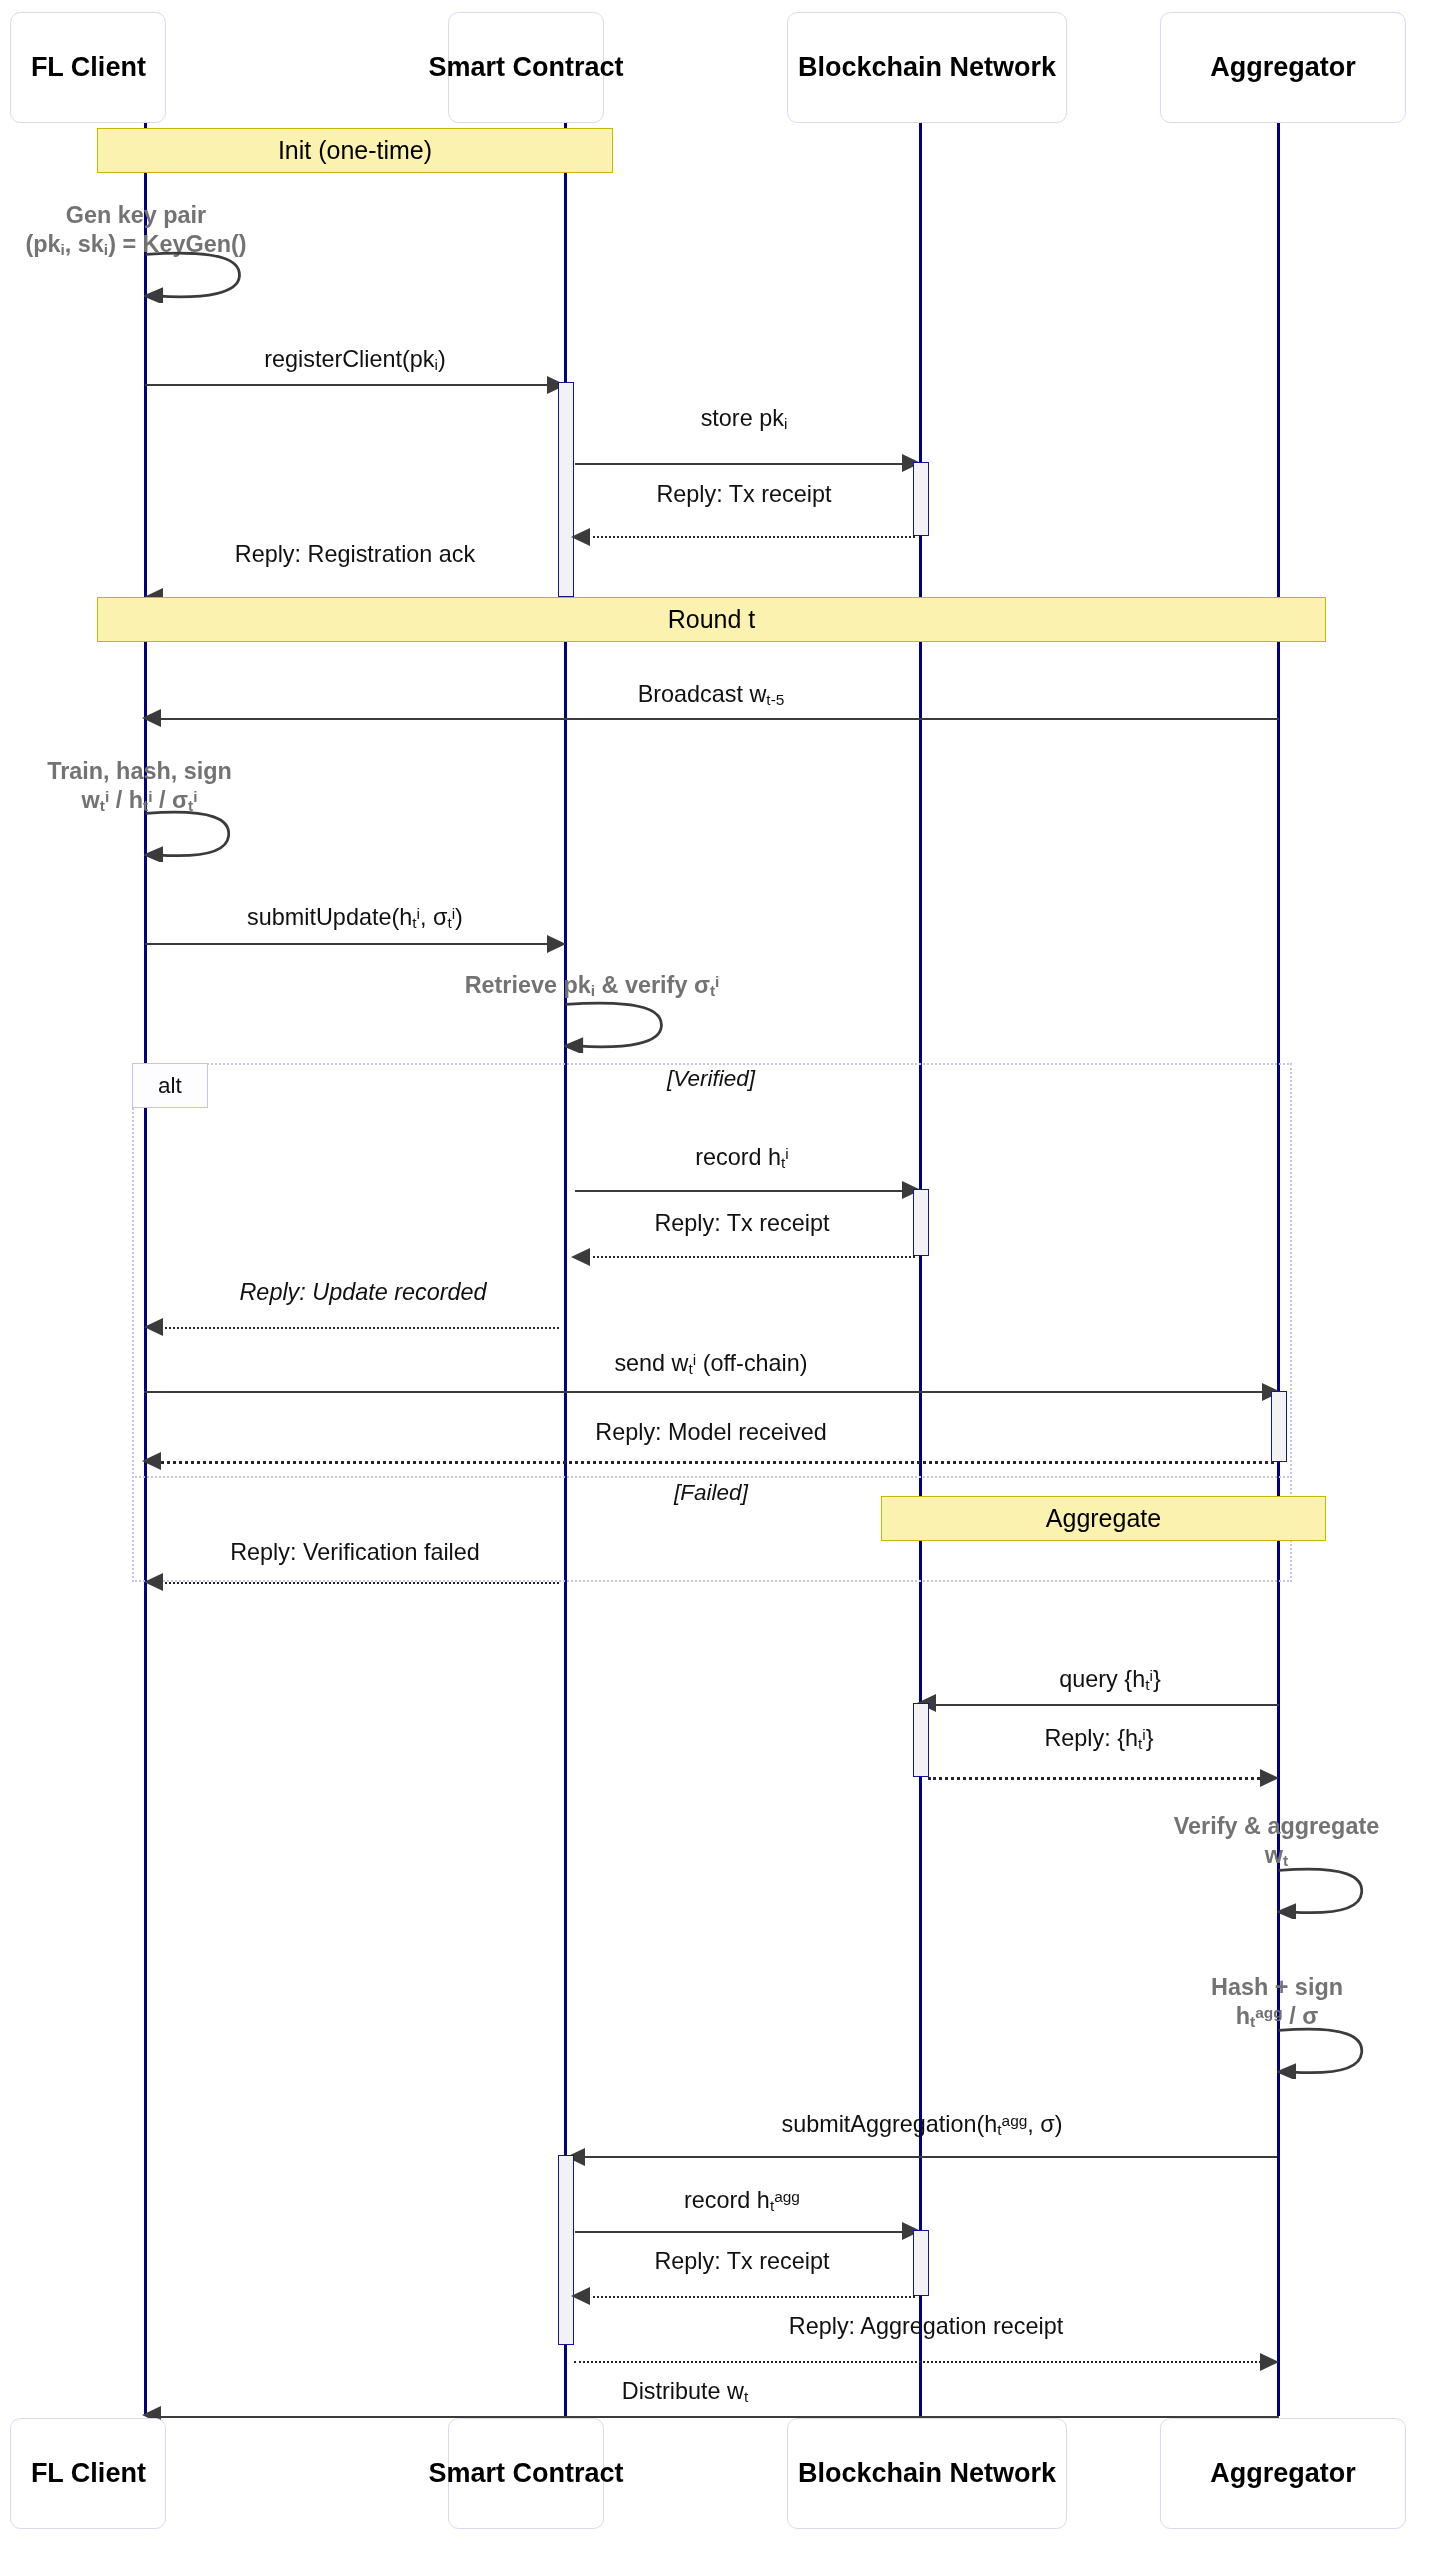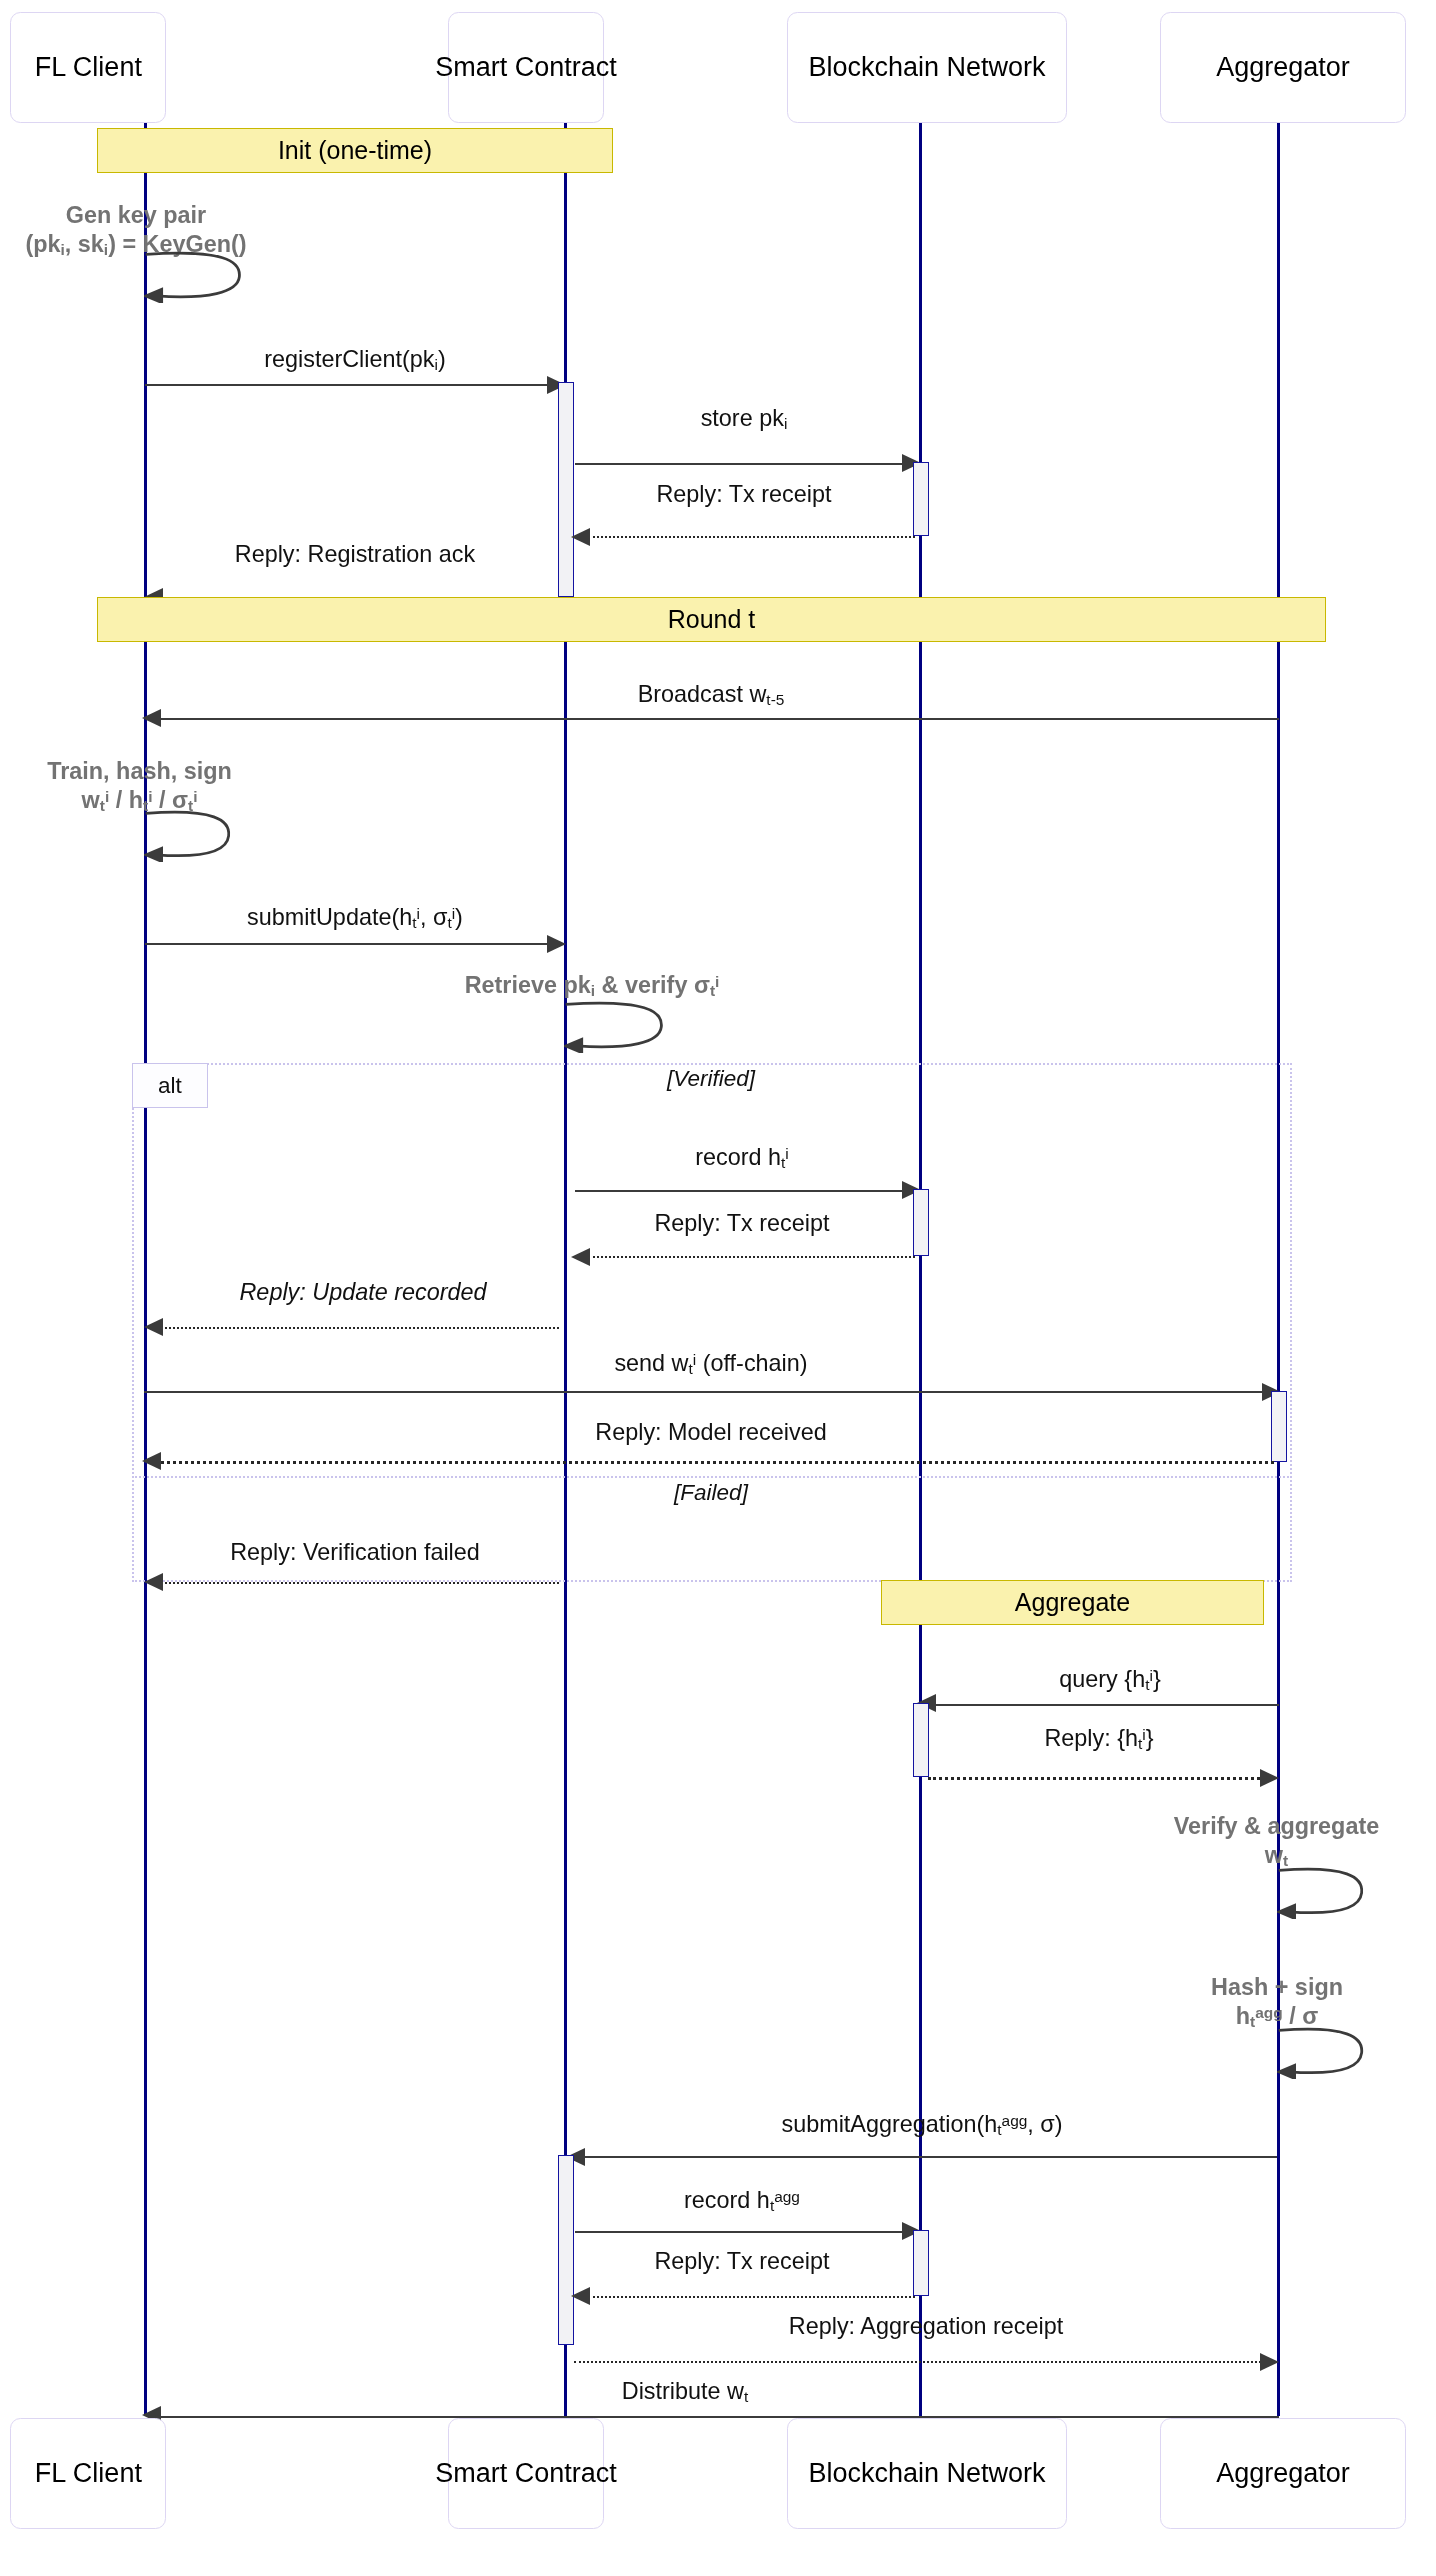--- a/index.html
+++ b/index.html
@@ -1,20 +1,20 @@
 <!DOCTYPE html>
 <html style="font-size:14px"><head>
 <meta charset="utf-8">
 <style>
   html,body{margin:0;padding:0;background:#ffffff;}
   body{font-family:"Liberation Sans",sans-serif;}
   #diagram{position:relative;width:1436px;height:2576px;background:#fff;overflow:hidden;}
 
   .actor-box{position:absolute;box-sizing:border-box;border:1.4px solid #ddd6f3;
-    border-radius:10.4px;background:#fff;display:flex;align-items:center;justify-content:center;}
+    border-radius:10.4px;background:#fff;display:flex;align-items:center;justify-content:center;font-weight:bold;}
   .actor-label{font-size:27px;color:#000;white-space:nowrap;}
 
   .lifeline{position:absolute;width:2.6px;background:#000080;}
 
   .section-bar{position:absolute;box-sizing:border-box;background:#faf2ae;
     border:1.3px solid #c8b800;display:flex;align-items:center;justify-content:center;}
   .section-bar span{font-size:25px;color:#000;}
 
   .activation{position:absolute;box-sizing:border-box;background:#f2f2f5;
     border:1.3px solid #1414a0;}
@@ -159,21 +159,21 @@
   <div class="msg-line dotted" style="left:161px;top:1461px;width:1113px;"></div>
   <div class="arrowhead arrow-left" style="left:142px;top:1452px;"></div>
 
   <div class="alt-divider" style="left:132px;top:1476px;width:1160px;"></div>
   <div class="alt-cond" style="left:711px;top:1480px;">[Failed]</div>
 
   <div class="msg-label" style="left:355px;top:1539px;transform:translateX(-50%);">Reply: Verification failed</div>
   <div class="msg-line thin-dot" style="left:161px;top:1582px;width:398px;"></div>
   <div class="arrowhead arrow-left" style="left:144px;top:1573px;"></div>
 
-  <div class="section-bar" style="left:881px;top:1580px;width:383px;height:45px;">
+  <div class="section-bar" style="left:881px;top:1496px;width:445px;height:45px;">
     <span>Aggregate</span>
   </div>
 
   <div class="msg-label" style="left:1099px;top:1666px;transform:translateX(-50%);margin-left:11px;">query {h<sub>t</sub><sup>i</sup>}</div>
   <div class="msg-line" style="left:936px;top:1704px;width:343px;"></div>
   <div class="arrowhead arrow-left" style="left:917px;top:1694px;"></div>
 
   <div class="activation" style="left:913px;top:1703px;width:15.6px;height:74px;"></div>
 
   <div class="msg-label" style="left:1099px;top:1725px;transform:translateX(-50%);">Reply: {h<sub>t</sub><sup>i</sup>}</div>

